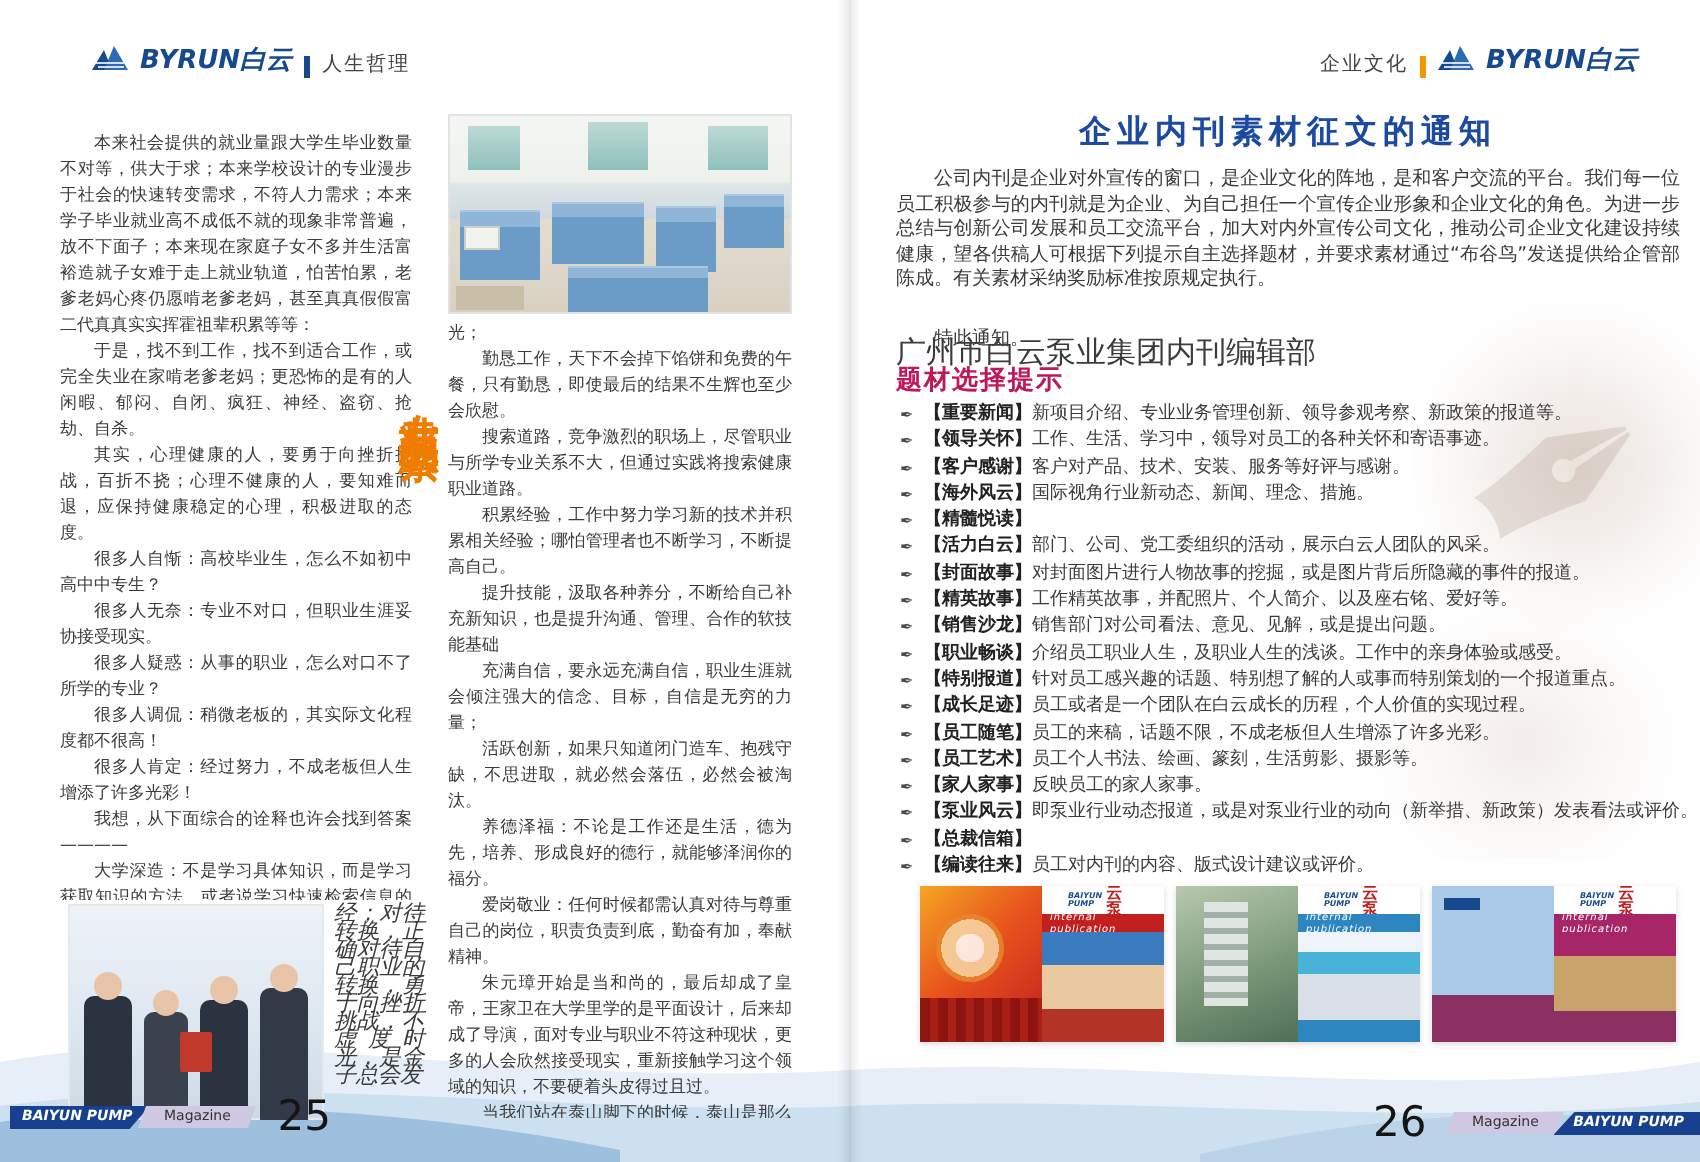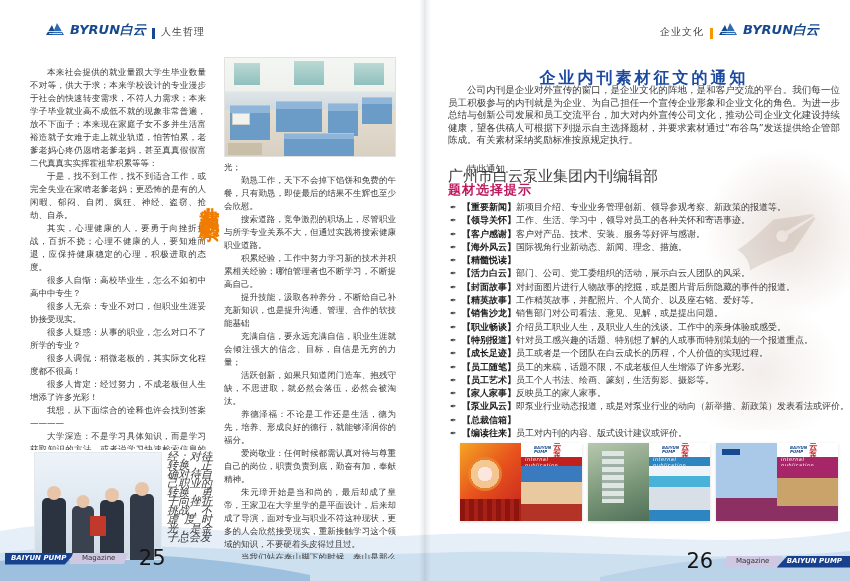--- a/index.html
+++ b/index.html
@@ -33,21 +33,21 @@
   .band{position:absolute;left:34px;top:452px;width:178px;height:110px;display:flex;gap:5px;z-index:2;}
   .photo-people{position:relative;width:128px;height:108px;flex:none;overflow:hidden;
      background:linear-gradient(180deg,#eef3f8 0%,#dde7f0 55%,#cdd9e4 100%);box-shadow:0 0 0 1px #e4e9ee inset;}
   .person{position:absolute;bottom:0;border-radius:5px 5px 0 0;background:#2b3240;}
   .person .head{position:absolute;left:50%;transform:translateX(-50%);border-radius:50%;background:#e8c4a8;}
   .folder{position:absolute;background:#c0392b;border-radius:1px;}
   .band-text{flex:1;font-size:11px;line-height:9px;text-align:justify;color:#3b3b3b;font-style:italic;}
   .col2{left:224px;top:161px;width:172px;height:398px;}
   
   .r-title{position:absolute;left:448px;top:56px;width:392px;text-align:center;font-size:16px;
-           font-weight:bold;color:#1c4aa0;letter-spacing:3px;z-index:2;margin-top:12px;}
+           font-weight:bold;color:#1c4aa0;letter-spacing:3px;z-index:2;}
   .r-intro{position:absolute;left:448px;top:84px;width:392px;font-size:9.5px;line-height:12.6px;
            text-align:justify;color:#3b3b3b;z-index:2;}
   .r-intro p{margin:0;text-indent:2em;}
   .r-notice{position:absolute;left:448px;top:151px;width:392px;font-size:9.5px;color:#3b3b3b;text-indent:2em;z-index:2;margin-top:12px;}
   .r-byline{position:absolute;left:448px;top:167px;width:368px;font-size:15px;color:#3b3b3b;text-align:left;z-index:2;}
   .hints-title{position:absolute;left:448px;top:181px;font-size:13px;font-weight:bold;color:#be185d;letter-spacing:1px;z-index:2;}
   .hints{position:absolute;left:450px;top:201px;width:394px;z-index:2;}
   .hint-row{display:flex;align-items:flex-start;line-height:13.3px;font-size:9px;color:#3b3b3b;white-space:nowrap;overflow:hidden;}
   .hint-bullet{flex:none;width:12px;font-size:8px;color:#4a4a4a;line-height:13.3px;}
   .hint-tag{flex:none;font-weight:bold;color:#222;}

